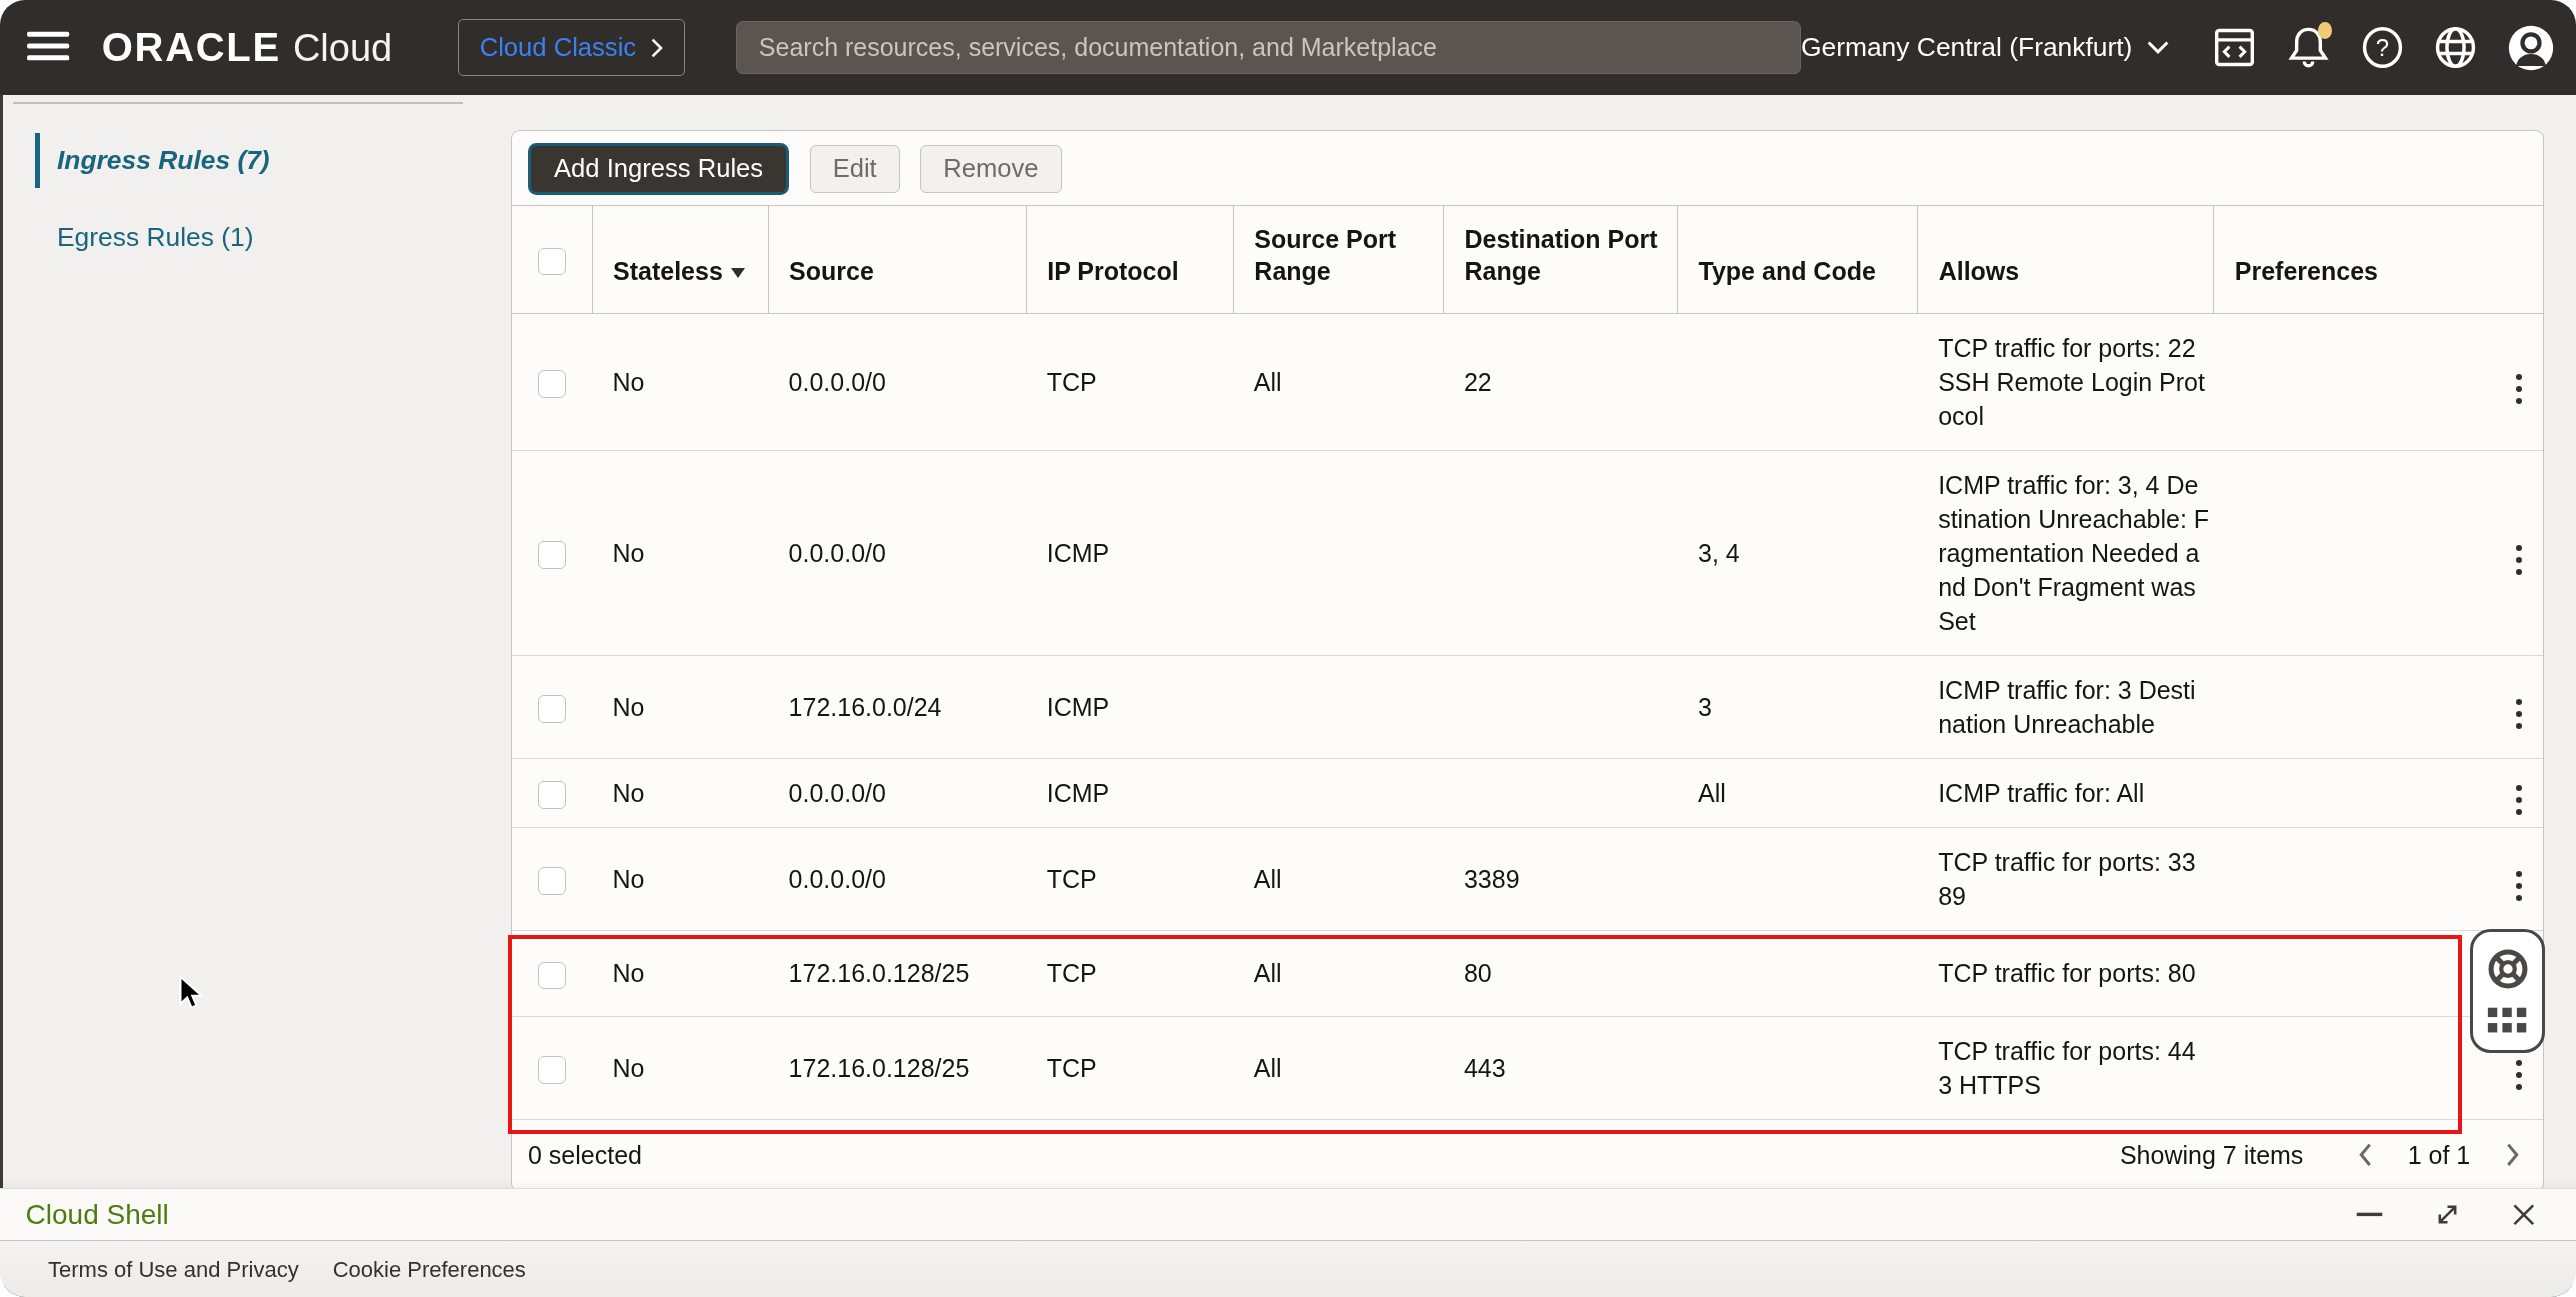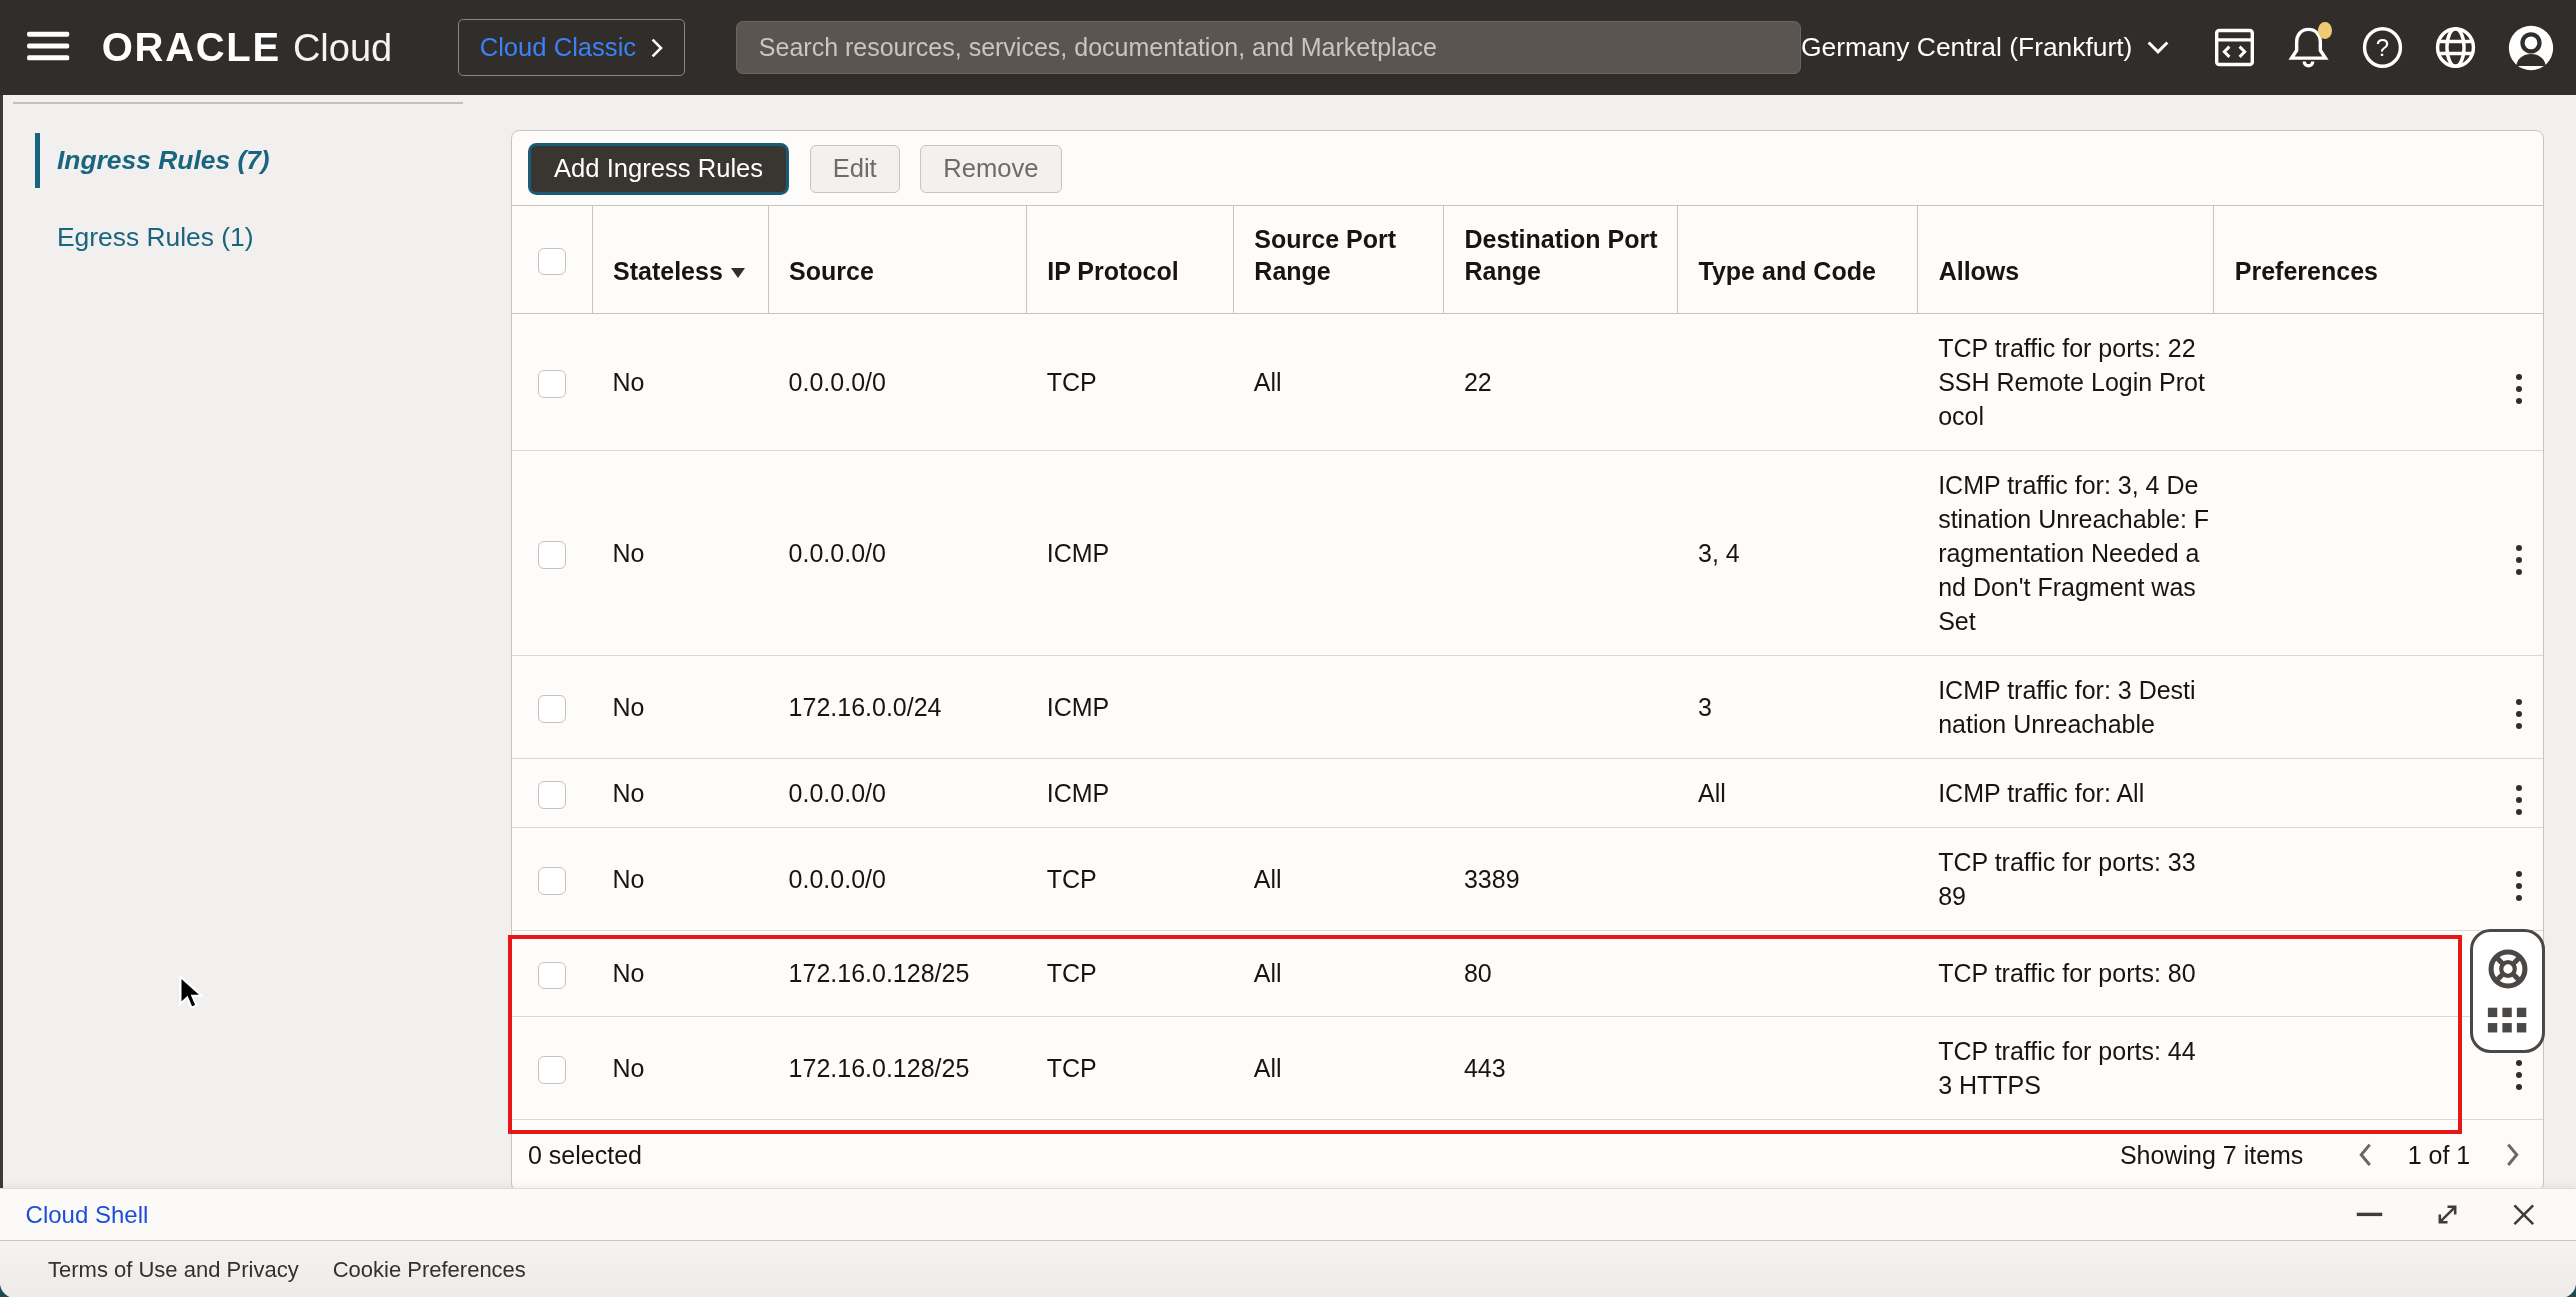--- a/index.html
+++ b/index.html
@@ -1,17 +1,17 @@
 <!DOCTYPE html>
 <html style="font-size:13.6px"><head>
 <meta charset="utf-8">
 <style>
   html,body{margin:0;padding:0;}
   body{font-family:"Liberation Sans","DejaVu Sans",sans-serif;}
-  .stage{position:relative;width:2576px;height:1297px;overflow:hidden;background:#F1F0EE;}
+  .stage{position:relative;width:2576px;height:1297px;overflow:hidden;background:#F1F0EE;border-radius:25px;}
 
   
   .topbar{position:absolute;left:0;top:0;width:2576px;height:95px;background:#312D2A;display:flex;align-items:center;padding:0 22px;box-sizing:border-box;z-index:15;}
   .hamburger{background:none;border:none;cursor:pointer;padding:5.1px;margin-right:25.6px;}
   .brand{display:flex;align-items:baseline;color:#fff;white-space:nowrap;}
   .brand .b1{font-size:40px;font-weight:700;letter-spacing:1.7px;}
   .brand .b2{font-size:38px;font-weight:400;margin-left:12px;color:#F5F4F2;}
   .ctx-btn{margin-left:66px;display:flex;align-items:center;gap:13.6px;background:transparent;border:1.7px solid #8A8681;border-radius:5.1px;color:#3b82f6;font-size:25.6px;padding:12.8px 20.5px;cursor:pointer;white-space:nowrap;}
   .search-wrap{margin-left:51px;width:1105px;height:53px;background:#5A5551;border:0.9px solid #6B6663;border-radius:6.8px;display:flex;align-items:center;box-sizing:border-box;}
   .search-wrap input{flex:1;background:transparent;border:none;outline:none;color:#E8E6E3;font-size:25px;padding:0 22px;font-family:inherit;}
@@ -56,21 +56,21 @@
   .red-box{position:absolute;left:-4.3px;width:1954px;border:4.3px solid #E81717;box-sizing:border-box;pointer-events:none;z-index:5;}
 
   
   .float-widget{position:absolute;left:2470px;top:929px;width:75px;height:124px;background:#FFFFFF;border:3.4px solid #4B4744;border-radius:20.5px;box-sizing:border-box;display:flex;flex-direction:column;align-items:center;justify-content:space-evenly;z-index:10;}
   .float-widget button{background:none;border:none;padding:0;cursor:pointer;display:flex;color:#4B4744;}
 
   
   .left-edge{position:absolute;left:0;top:95px;width:3.4px;height:1093px;background:#3B3B39;z-index:1;}
   .teal-strip{position:absolute;left:0;bottom:0;width:2576px;height:12px;background:#204A51;z-index:1;}
   .shell{position:absolute;left:0;top:1188px;width:2576px;height:52px;background:#FBFAF9;border-top:0.9px solid #DFDBD7;box-shadow:0 -2.6px 6.8px rgba(0,0,0,0.05);display:flex;align-items:center;padding:0 25.6px;box-sizing:border-box;z-index:3;}
-  .shell-title{font-size:24px;color:#1d4ed8;}
+  .shell-title{font-size:28px;color:#4d7c0f;}
   .shell-icons{margin-left:auto;display:flex;align-items:center;gap:49px;margin-right:13.6px;}
   .shell-icons button{background:none;border:none;padding:0;cursor:pointer;display:flex;color:#3F3C39;}
   .footer{position:absolute;left:0;top:1240px;width:2576px;height:58px;background:linear-gradient(#F4F3F1,#ECEBE8);border-top:1.7px solid #C9C5C1;border-radius:0 0 15.3px 15.3px;display:flex;align-items:center;padding:0 48px;box-sizing:border-box;font-size:22px;color:#33312E;z-index:4;}
   .f-links{display:flex;gap:34px;}
   .f-links a{color:#33312E;text-decoration:none;cursor:pointer;}
   .copyright{margin-left:auto;}
 
   .cursor{position:absolute;left:177px;top:975px;z-index:30;pointer-events:none;}
 </style>
 </head>

